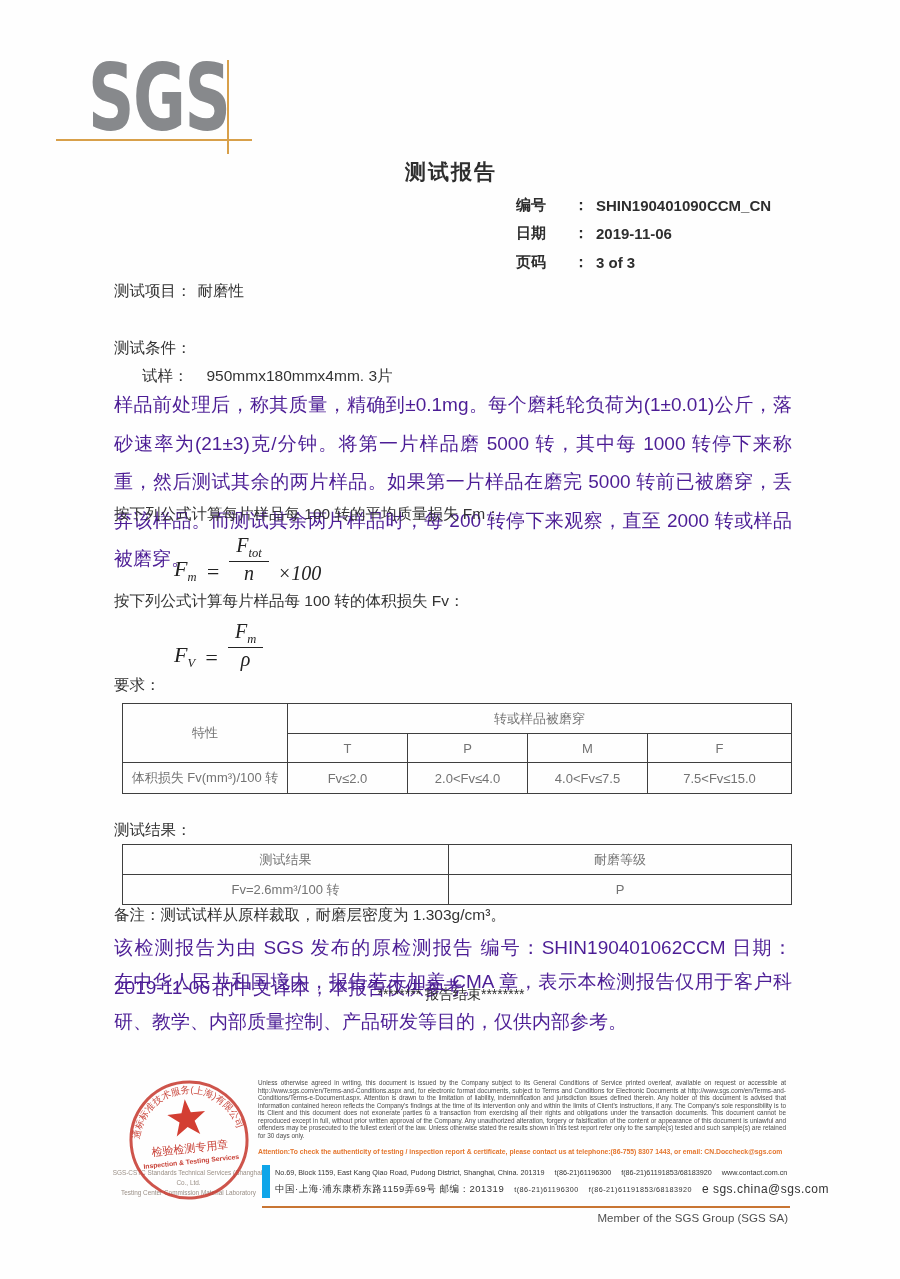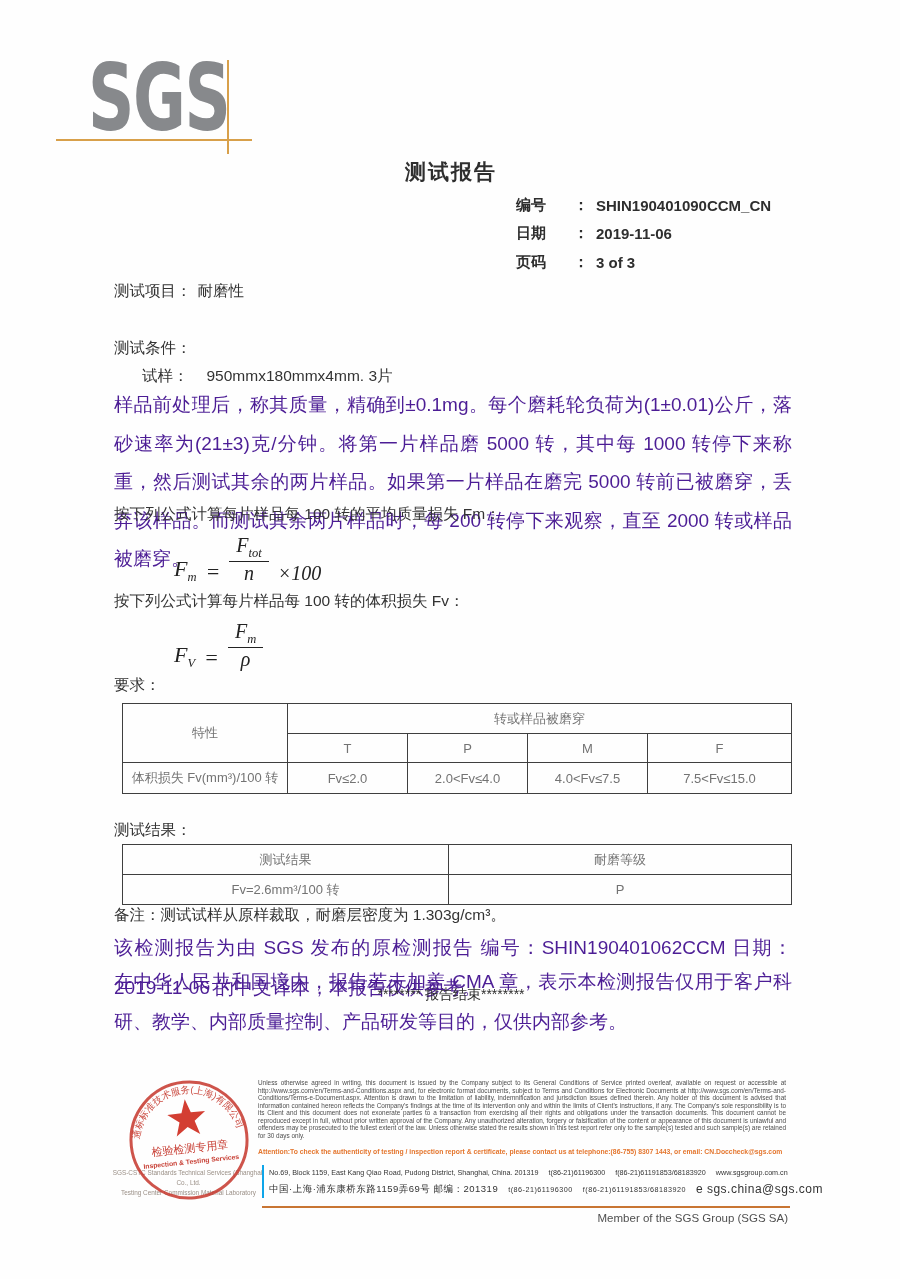--- a/index.html
+++ b/index.html
@@ -42,21 +42,21 @@
     font-size:13px;color:#737373;}
   table.doc td{border:1.6px solid #3f3f3f;text-align:center;vertical-align:middle;padding:0;}
   
   .stamp-wrap{position:absolute;left:123px;top:1077px;width:132px;height:126px;}
   .company-lines{position:absolute;left:106px;top:1168px;width:165px;font-size:6.4px;
     line-height:10px;color:#9a8f86;text-align:center;}
   .disclaimer{position:absolute;left:258px;top:1079px;width:528px;font-size:6.4px;
     line-height:7.5px;text-align:justify;color:#4d4d4d;}
   .attention{position:absolute;left:258px;top:1148px;width:528px;font-size:6.8px;
     line-height:8.2px;color:#e4762e;font-weight:bold;}
-  .addr-block{position:absolute;left:262px;top:1165px;width:526px;border-left:2px solid #0ea5e9;
+  .addr-block{position:absolute;left:262px;top:1165px;width:526px;border-left:8px solid #0ea5e9;
     padding-left:5px;}
   .addr-row{display:flex;align-items:center;height:15px;color:#333;white-space:nowrap;}
   .addr-row.en{font-size:7.2px;}
   .addr-row.cn{font-size:9.5px;letter-spacing:0.5px;height:18px;}
   .addr-row .seg{margin-right:10px;}
   .addr-bottomline{position:absolute;left:262px;top:1206px;width:528px;height:2px;background:#c87533;}
   .member-line{position:absolute;right:112px;top:1212px;font-size:11.5px;color:#4f4f4f;}
 </style>
 </head>
 <body>
@@ -197,21 +197,21 @@
   </div>
 
   <div class="disclaimer">Unless otherwise agreed in writing, this document is issued by the Company subject to its General Conditions of Service printed overleaf, available on request or accessible at http://www.sgs.com/en/Terms-and-Conditions.aspx and, for electronic format documents, subject to Terms and Conditions for Electronic Documents at http://www.sgs.com/en/Terms-and-Conditions/Terms-e-Document.aspx. Attention is drawn to the limitation of liability, indemnification and jurisdiction issues defined therein. Any holder of this document is advised that information contained hereon reflects the Company's findings at the time of its intervention only and within the limits of Client's instructions, if any. The Company's sole responsibility is to its Client and this document does not exonerate parties to a transaction from exercising all their rights and obligations under the transaction documents. This document cannot be reproduced except in full, without prior written approval of the Company. Any unauthorized alteration, forgery or falsification of the content or appearance of this document is unlawful and offenders may be prosecuted to the fullest extent of the law. Unless otherwise stated the results shown in this test report refer only to the sample(s) tested and such sample(s) are retained for 30 days only.</div>
   <div class="attention">Attention:To check the authenticity of testing / inspection report &amp; certificate, please contact us at telephone:(86-755) 8307 1443, or email: CN.Doccheck@sgs.com</div>
 
   <div class="addr-block">
     <div class="addr-row en">
       <span class="seg">No.69, Block 1159, East Kang Qiao Road, Pudong District, Shanghai, China. 201319</span>
       <span class="seg">t(86-21)61196300</span>
       <span class="seg">f(86-21)61191853/68183920</span>
-      <span class="seg">www.sgsgroup.com.cn</span>
+      <span class="seg">www.contact.com.cn</span>
     </div>
     <div class="addr-row cn">
       <span class="seg">中国·上海·浦东康桥东路1159弄69号  邮编：201319</span>
       <span class="seg" style="font-size:7.2px;">t(86-21)61196300</span>
       <span class="seg" style="font-size:7.2px;">f(86-21)61191853/68183920</span>
       <span class="seg" style="font-size:12px;">e  sgs.china@sgs.com</span>
     </div>
   </div>
   <div class="addr-bottomline"></div>
 

